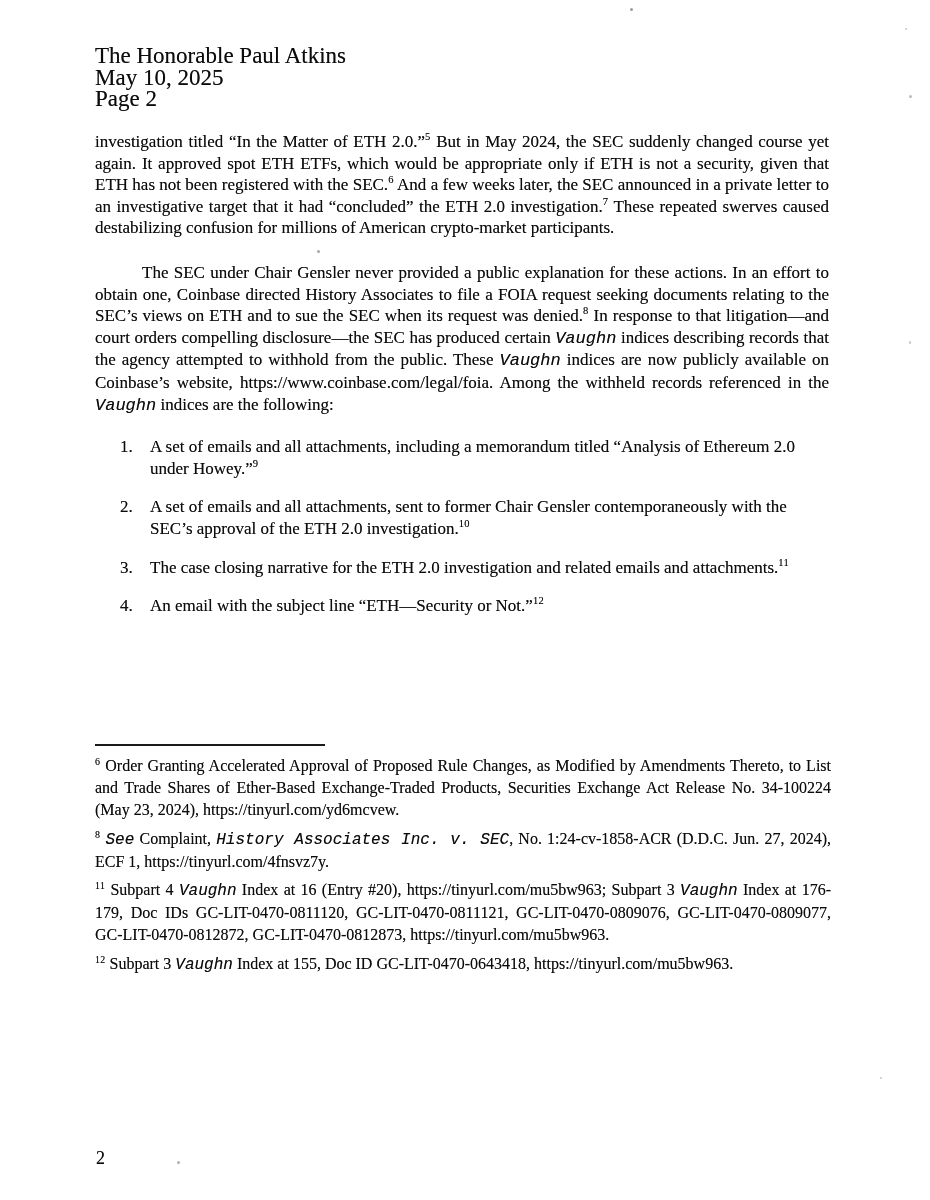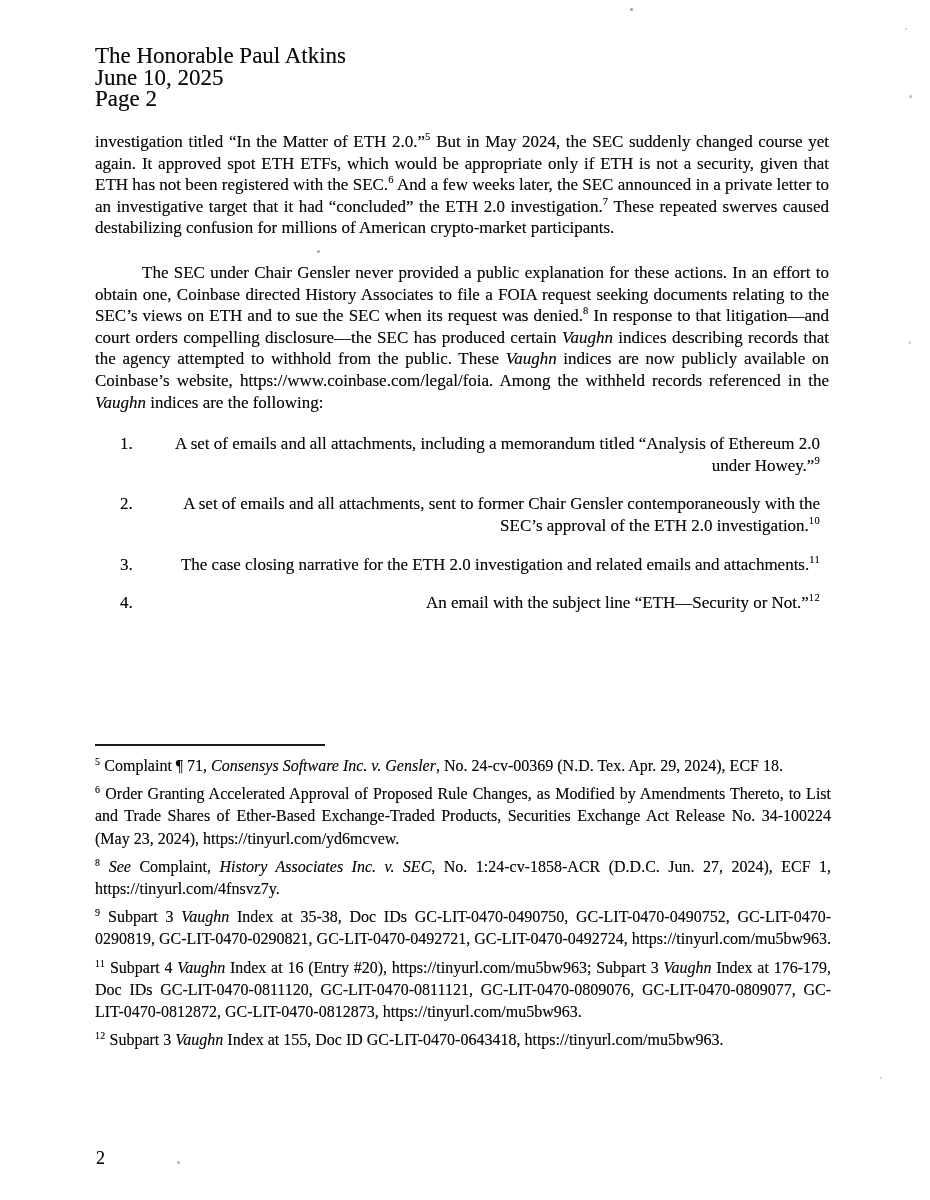--- a/index.html
+++ b/index.html
@@ -24,23 +24,23 @@
   .content {
     position: absolute; left: 95px; top: 131px; width: 734px;
     font-size: 17px; line-height: 21.6px;
   }
   .content p { margin: 0; text-align: justify; }
   .content p + p { margin-top: 23px; }
   .content p.indent { text-indent: 47px; }
   .list { margin-top: 20px; }
   .list-item { display: flex; margin-bottom: 17px; padding-left: 25px; }
   .list-item .num { flex: 0 0 30px; width: 30px; }
-  .list-item .txt { width: 670px; text-align: right; }
+  .list-item .txt { width: 670px; text-align: left; }
   sup { font-size: 0.62em; line-height: 0; vertical-align: super; letter-spacing: 0.3px; }
-  em { font-style: italic; }
+  em { font-style: italic; font-family: Liberation Mono, monospace; }
   .footnotes {
     position: absolute; left: 95px; top: 744px; width: 736px;
     font-size: 16px; line-height: 22.2px;
   }
   .fn-rule {
     width: 230px; height: 0;
     border-top: 2px solid #1a1a1a;
     margin-bottom: 9px;
   }
   .footnote { margin-bottom: 6px; text-align: justify; }
@@ -50,21 +50,21 @@
   }
   .speck { position: absolute; background: #3a3a3a; border-radius: 50%; }
 </style>
 </head>
 <body>
 
 <div class="page">
 
   <div class="header">
     <div>The Honorable Paul Atkins</div>
-    <div>June 10, 2025</div>
+    <div>May 10, 2025</div>
     <div>Page 2</div>
   </div>
 
   <div class="content">
     <div id="paragraphs">
         <p><span>investigation titled “In the Matter of ETH 2.0.”</span><sup>5</sup><span>  But in May 2024, the SEC suddenly changed course yet again.  It approved spot ETH ETFs, which would be appropriate only if ETH is not a security, given that ETH has not been registered with the SEC.</span><sup>6</sup><span>  And a few weeks later, the SEC announced in a private letter to an investigative target that it had “concluded” the ETH 2.0 investigation.</span><sup>7</sup><span>  These repeated swerves caused destabilizing confusion for millions of American crypto-market participants.</span></p>
         <p class="indent"><span>The SEC under Chair Gensler never provided a public explanation for these actions.  In an effort to obtain one, Coinbase directed History Associates to file a FOIA request seeking documents relating to the SEC’s views on ETH and to sue the SEC when its request was denied.</span><sup>8</sup><span> In response to that litigation—and court orders compelling disclosure—the SEC has produced certain </span><em>Vaughn</em><span> indices describing records that the agency attempted to withhold from the public.  These </span><em>Vaughn</em><span> indices are now publicly available on Coinbase’s website, https://www.coinbase.com/legal/foia.  Among the withheld records referenced in the </span><em>Vaughn</em><span> indices are the following:</span></p>
       </div>
     <div class="list" id="list">
         <div class="list-item">
@@ -82,24 +82,22 @@
         <div class="list-item">
           <span class="num">4.</span>
           <div class="txt"><span>An email with the subject line “ETH—Security or Not.”</span><sup>12</sup></div>
         </div>
       </div>
   </div>
 
   <div class="footnotes">
     <div class="fn-rule"></div>
     <div id="footnotes">
-        <div class="footnote"><sup>5</sup><span> Complaint ¶ 71, </span><em>Consensys Software Inc. v. Gensler</em><span>, No. 24-cv-00369 (N.D. Tex. Apr. 29, 2024), ECF 18.</span></div>
         <div class="footnote"><sup>6</sup><span> Order Granting Accelerated Approval of Proposed Rule Changes, as Modified by Amendments Thereto, to List and Trade Shares of Ether-Based Exchange-Traded Products, Securities Exchange Act Release No. 34-100224 (May 23, 2024), https://tinyurl.com/yd6mcvew.</span></div>
         <div class="footnote"><sup>8</sup><span> </span><em>See</em><span> Complaint, </span><em>History Associates Inc. v. SEC</em><span>, No. 1:24-cv-1858-ACR (D.D.C. Jun. 27, 2024), ECF 1, https://tinyurl.com/4fnsvz7y.</span></div>
-        <div class="footnote"><sup>9</sup><span> Subpart 3 </span><em>Vaughn</em><span> Index at 35-38, Doc IDs GC-LIT-0470-0490750, GC-LIT-0470-0490752, GC-LIT-0470-0290819, GC-LIT-0470-0290821, GC-LIT-0470-0492721, GC-LIT-0470-0492724, https://tinyurl.com/mu5bw963.</span></div>
         <div class="footnote"><sup>11</sup><span> Subpart 4 </span><em>Vaughn</em><span> Index at 16 (Entry #20), https://tinyurl.com/mu5bw963; Subpart 3 </span><em>Vaughn</em><span> Index at 176-179, Doc IDs GC-LIT-0470-0811120, GC-LIT-0470-0811121, GC-LIT-0470-0809076, GC-LIT-0470-0809077, GC-LIT-0470-0812872, GC-LIT-0470-0812873, https://tinyurl.com/mu5bw963.</span></div>
         <div class="footnote"><sup>12</sup><span> Subpart 3 </span><em>Vaughn</em><span> Index at 155, Doc ID GC-LIT-0470-0643418, https://tinyurl.com/mu5bw963.</span></div>
       </div>
   </div>
 
   <div class="pagenum">2</div>
 
   <div class="speck" style="left:630px;top:8px;width:3px;height:3px;opacity:.5;"></div>
   <div class="speck" style="left:905px;top:28px;width:2px;height:2px;opacity:.3;"></div>
   <div class="speck" style="left:909px;top:95px;width:3px;height:3px;opacity:.35;"></div>

